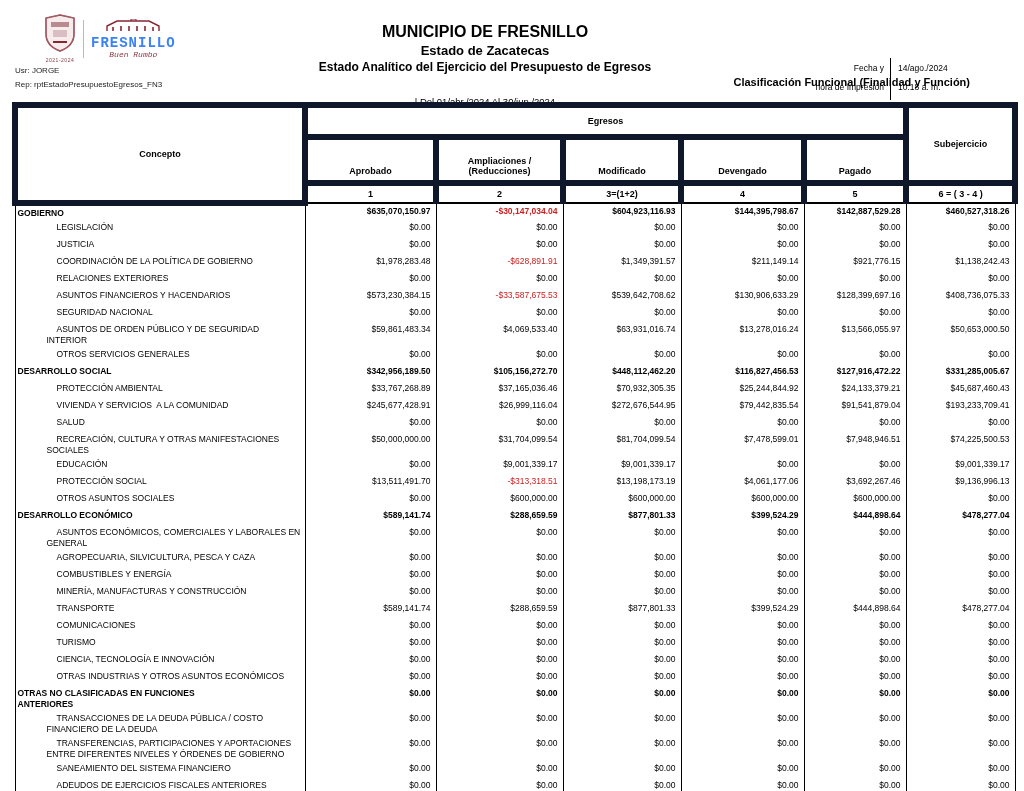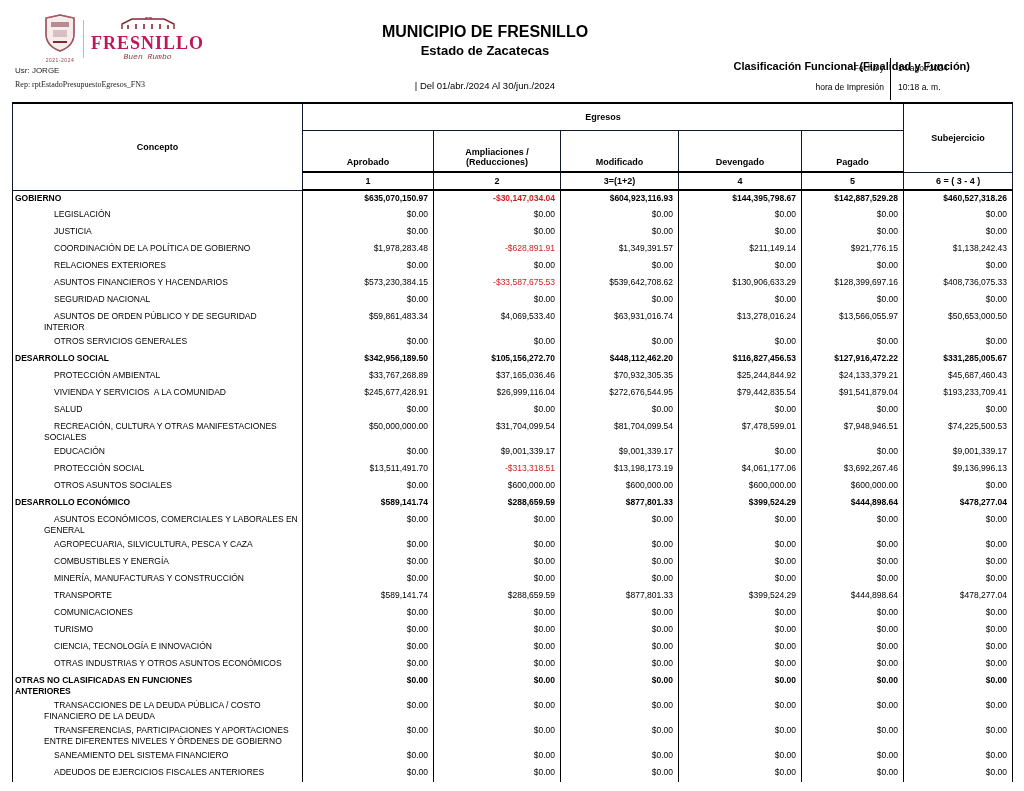--- a/index.html
+++ b/index.html
@@ -5,47 +5,47 @@
   html,body{margin:0;padding:0;background:#e8e8e8;}
   .page{position:relative;width:1024px;height:791px;background:#ffffff;
         font-family:"Liberation Sans", sans-serif;color:#000;overflow:hidden;}
 
   
   .logo{position:absolute;left:44px;top:14px;display:flex;align-items:center;gap:7px;}
   .shield-wrap{display:flex;flex-direction:column;align-items:center;}
   .shield-years{font-size:5px;color:#8a3a44;margin-top:1px;letter-spacing:.5px;}
   .logo-divider{width:1px;height:38px;background:#b9b9b9;}
   .wordmark-wrap{display:flex;flex-direction:column;align-items:center;line-height:1;}
-  .wordmark{font-family:Liberation Serif, serif;font-weight:bold;font-size:18px;
-            color:#be185d;letter-spacing:1px;margin-top:1px;}
+  .wordmark{font-family:Liberation Mono, monospace;font-weight:bold;font-size:14px;
+            color:#3b82f6;letter-spacing:1px;margin-top:1px;}
   .tagline{font-family:Liberation Mono, monospace;font-style:italic;font-size:8px;
            color:#8a3a44;margin-top:1px;}
 
   
   .usr-line{position:absolute;left:15px;top:66px;font-size:8px;color:#222;}
-  .rep-line{position:absolute;left:15px;top:80px;font-size:8px;color:#222;font-family:Liberation Serif, serif;}
+  .rep-line{position:absolute;left:15px;top:80px;font-size:8px;color:#222;}
   .titles{position:absolute;left:0;top:24px;width:970px;text-align:center;line-height:1;}
   .title-1{font-size:16px;font-weight:bold;}
   .title-2{font-size:13px;font-weight:bold;margin-top:4px;}
   .title-3{font-size:12px;font-weight:bold;margin-top:4px;}
   .title-4{font-size:11px;font-weight:bold;margin-top:4px;text-align:right;}
   .period{font-size:9.5px;margin-top:9px;}
 
   .print-info{position:absolute;left:792px;top:58px;display:flex;align-items:stretch;}
   .print-labels{width:92px;text-align:right;font-size:8.5px;line-height:1;padding-top:6px;}
   .print-labels div{margin-bottom:10px;}
   .print-div{width:1px;background:#000;margin-left:6px;height:42px;}
   .print-values{font-size:8.5px;line-height:1;padding:6px 0 0 7px;}
   .print-values div{margin-bottom:10px;}
 
   
   table.report{position:absolute;left:12px;top:102px;width:1000px;
                border-collapse:collapse;table-layout:fixed;
                border-top:2px solid #000;border-left:1.5px solid #000;border-right:1.5px solid #000;}
-  table.report th{border:1px solid #0f172a;font-size:9px;font-weight:bold;padding:1px 2px;}
+  table.report th{border:6px solid #0f172a;font-size:9px;font-weight:bold;padding:1px 2px;}
   th.h-concepto{font-size:9.5px;vertical-align:middle;}
   th.h-egresos{font-size:9.5px;height:24px;vertical-align:middle;}
   th.h-sub{font-size:9.5px;vertical-align:middle;}
   tr.colnames th{height:35px;vertical-align:bottom;padding-bottom:4px;border-bottom:2px solid #000;}
   tr.colnums th{height:14px;vertical-align:middle;border-bottom:2px solid #000;}
 
   table.report td{border-left:1px solid #000;border-right:1px solid #000;
                   border-top:none;border-bottom:none;
                   font-size:8.5px;line-height:11px;vertical-align:top;}
   tbody tr{height:17px;}
@@ -86,20 +86,21 @@
       <div class="tagline">Buen Rumbo</div>
     </div>
   </div>
 
   <div class="usr-line">Usr: JORGE</div>
   <div class="rep-line">Rep: rptEstadoPresupuestoEgresos_FN3</div>
 
   <div class="titles">
     <div class="title-1">MUNICIPIO DE FRESNILLO</div>
     <div class="title-2">Estado de Zacatecas</div>
+    <div class="title-3">Estado Analítico del Ejercicio del Presupuesto de Egresos</div>
     <div class="title-4">Clasificación Funcional (Finalidad y Función)</div>
     <div class="period">| Del 01/abr./2024 Al 30/jun./2024</div>
   </div>
 
   <div class="print-info">
     <div class="print-labels">
       <div>Fecha y</div>
       <div>hora de Impresión</div>
     </div>
     <div class="print-div"></div>

